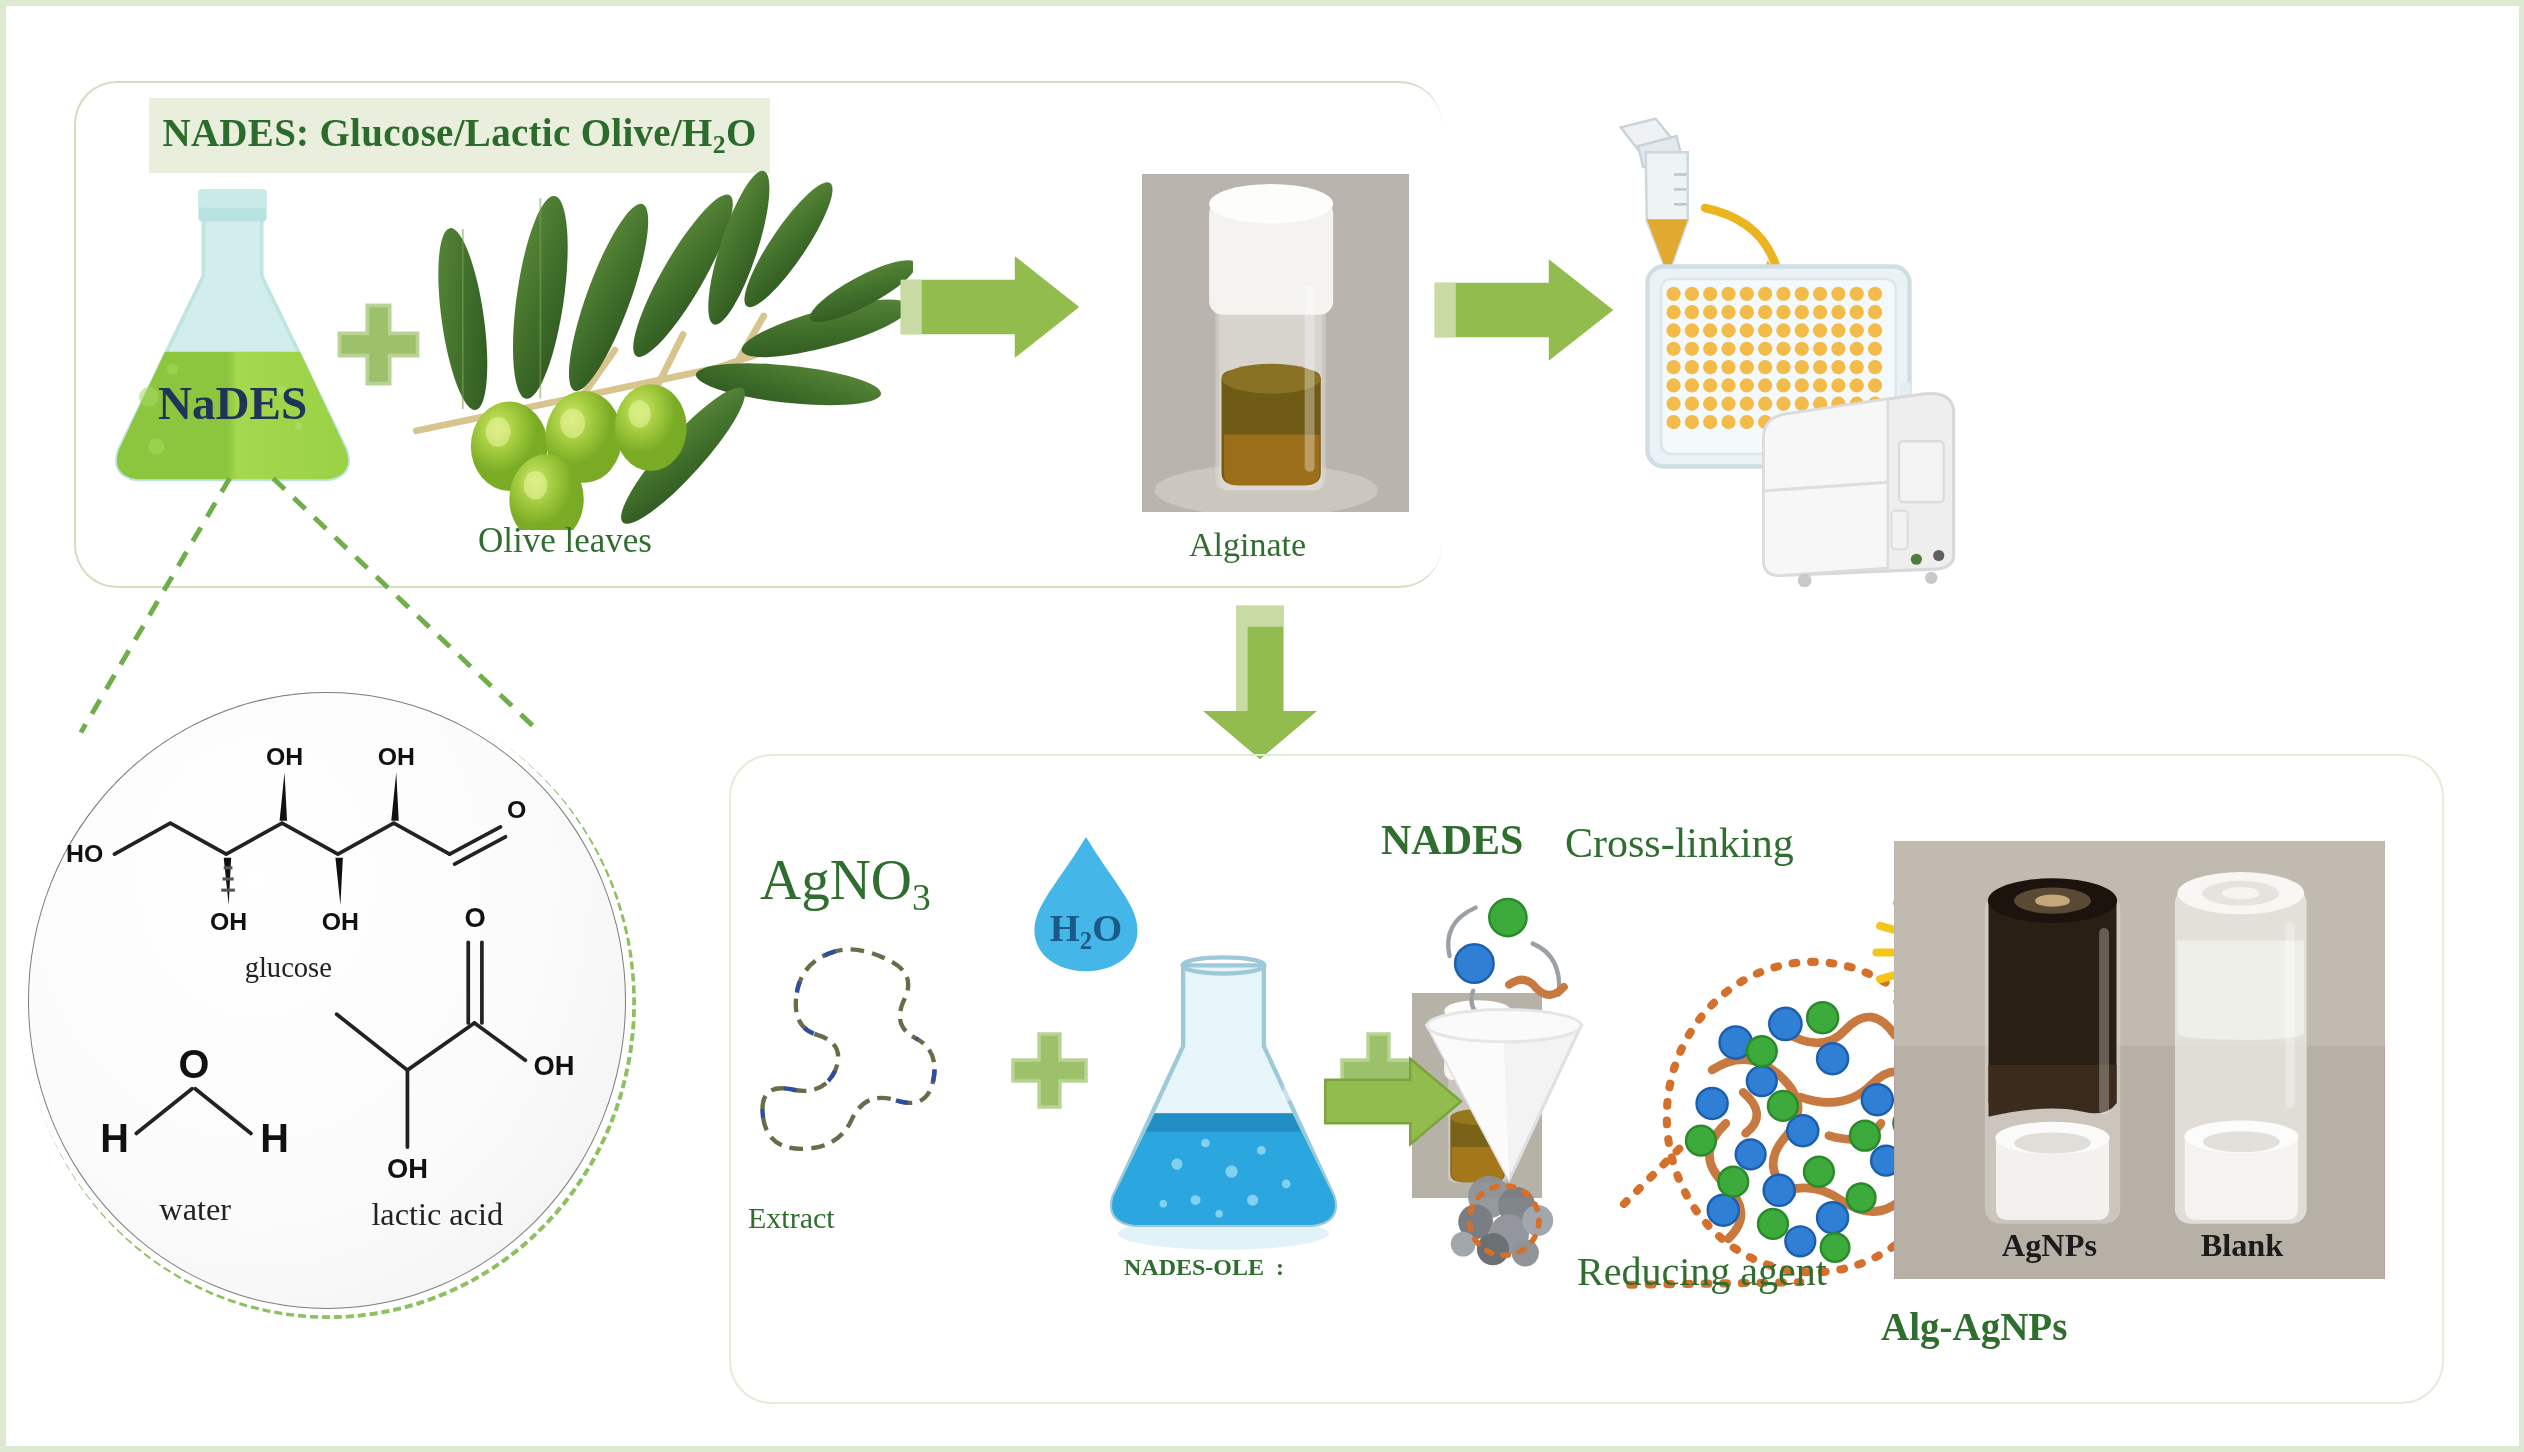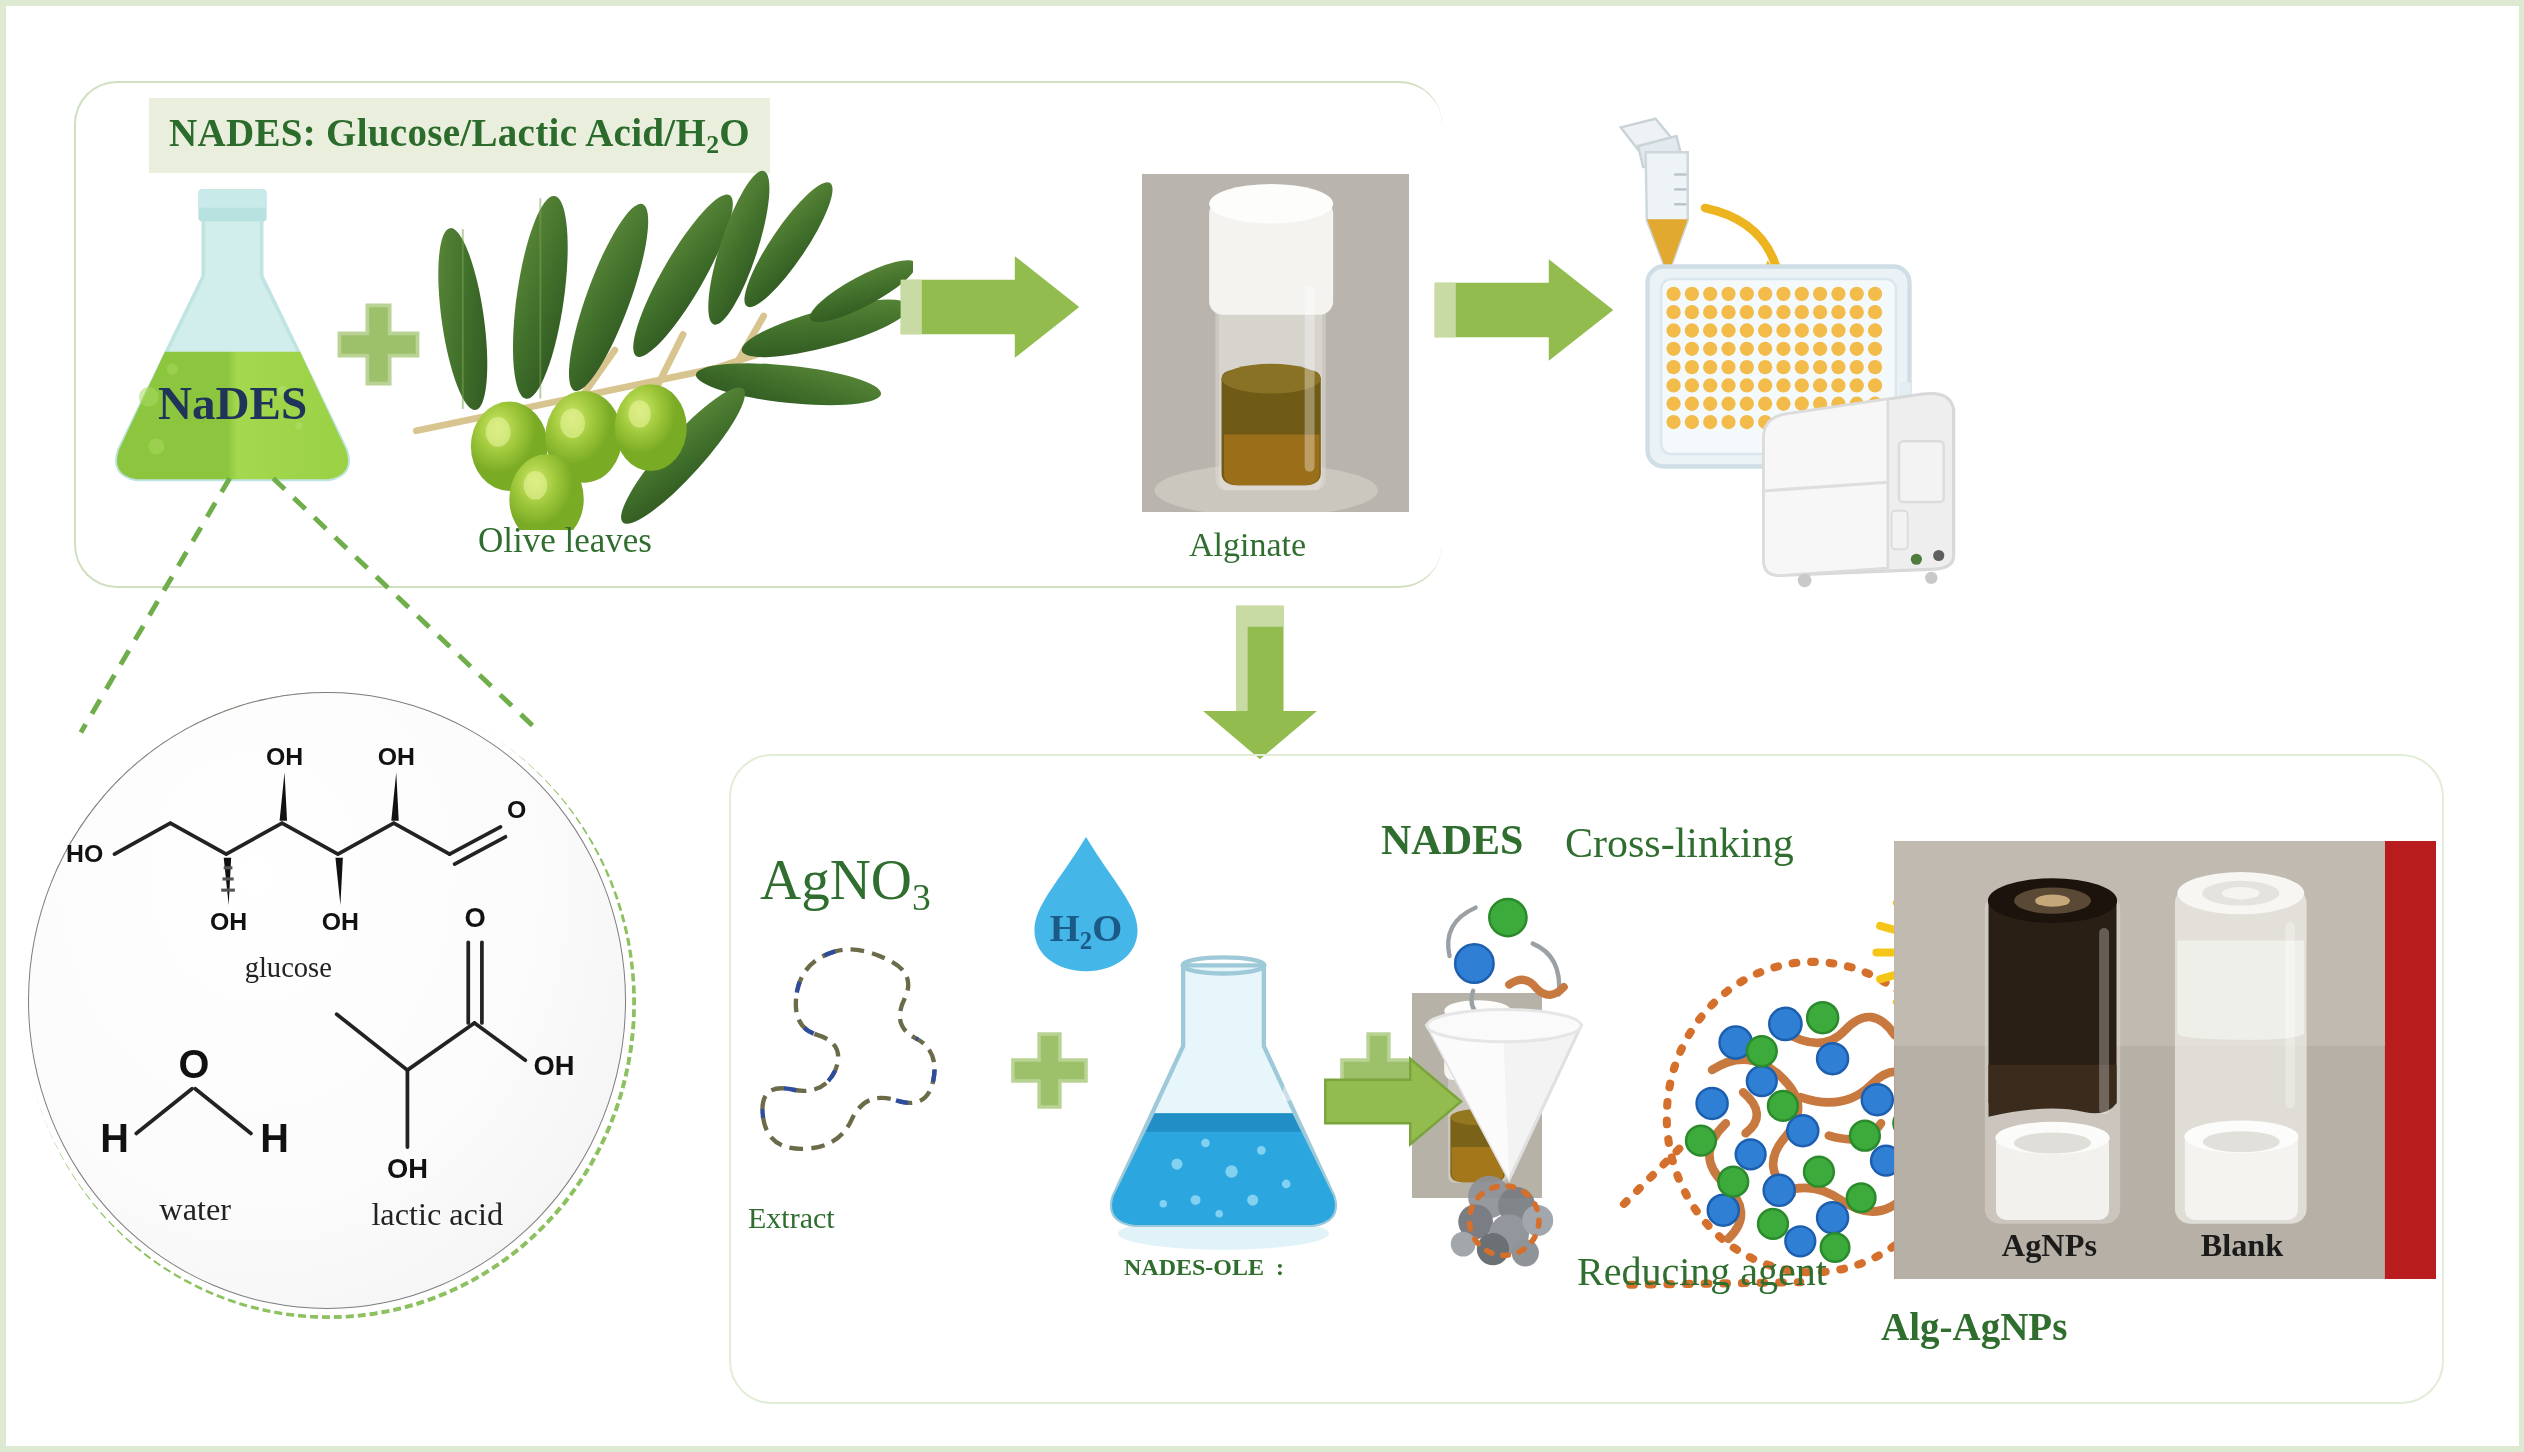--- a/index.html
+++ b/index.html
@@ -60,21 +60,21 @@
   }
 </style>
 </head>
 <body>
 
 <div id="stage">
 
   <div class="panel" id="panel-top"></div>
 
   <div class="abs" id="nades-band">
-    <span class="txt"><span>NADES: Glucose/Lactic Acid/H</span><sub>2</sub><span>O</span></span>
+    <span class="txt"><span>NADES: Glucose/Lactic Olive/H</span><sub>2</sub><span>O</span></span>
   </div>
 
   <svg class="abs" id="nades-flask" viewBox="0 0 430 500">
     <defs>
       <linearGradient id="liqg" x1="0" y1="0" x2="1" y2="0">
         <stop offset="0%" stop-color="#8cc63f"></stop>
         <stop offset="48%" stop-color="#8cc63f"></stop>
         <stop offset="52%" stop-color="#a4d84e"></stop>
         <stop offset="100%" stop-color="#9ad145"></stop>
       </linearGradient>
@@ -568,21 +568,21 @@
     <radialGradient id="sph" cx="33%" cy="28%">
       <stop offset="0%" stop-color="#ffffff"></stop>
         <stop offset="70%" stop-color="#e3e3e3"></stop>
         <stop offset="100%" stop-color="#c6c6c6"></stop>
     </radialGradient>
     <circle cx="48" cy="46" r="40" fill="url(#sph)"></circle>
     <circle cx="172" cy="42" r="38" fill="url(#sph)"></circle>
     <circle cx="104" cy="132" r="39" fill="url(#sph)"></circle>
   </svg>
 
-  <div class="photo" style="left:1888px;top:835px;width:542px;height:438px;background:#b91c1c;">
+  <div class="photo" style="left:1888px;top:835px;width:491px;height:438px;background:#be185d;">
     <svg width="491" height="438" viewBox="0 0 790 705">
       <rect width="790" height="705" fill="#b6b0a6"></rect>
       <rect y="0" width="790" height="330" fill="#c0bab0"></rect>
 
       <g>
         <rect x="146" y="86" width="218" height="530" rx="24" fill="#e4e1da" opacity="0.45"></rect>
         <path d="M152,92 h206 v330 h-206 z" fill="#2a1f15"></path>
         <ellipse cx="255" cy="96" rx="104" ry="36" fill="#1b130c"></ellipse>
         <ellipse cx="255" cy="96" rx="62" ry="21" fill="#5a4a35"></ellipse>
         <ellipse cx="255" cy="96" rx="28" ry="10" fill="#c4a87a"></ellipse>

